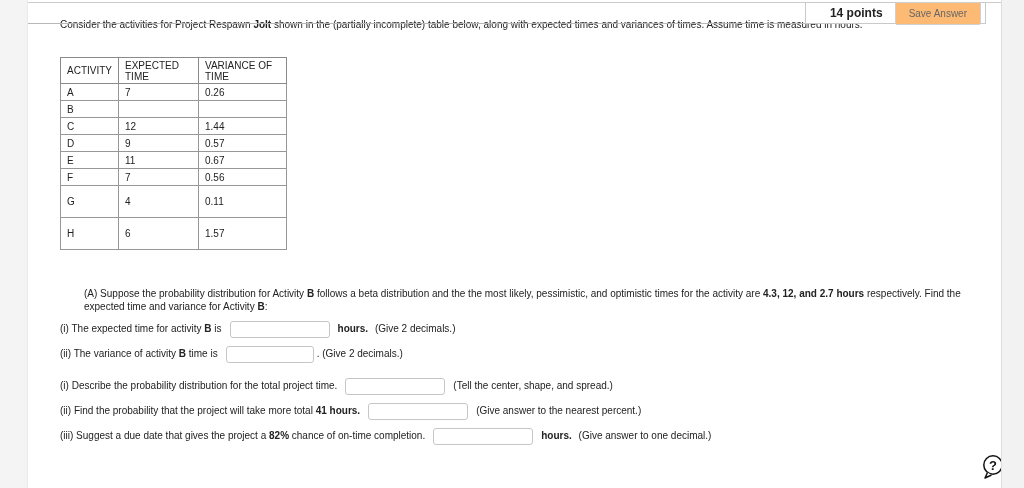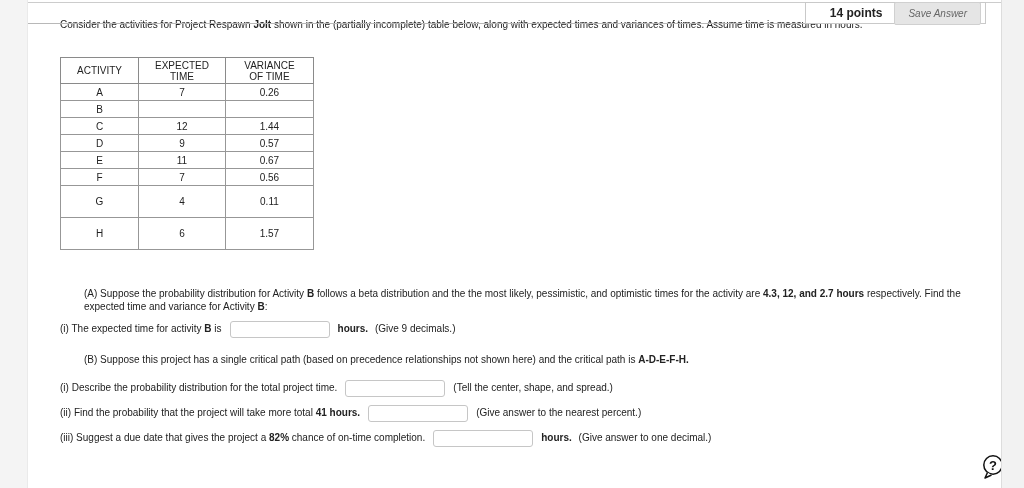--- a/index.html
+++ b/index.html
@@ -36,36 +36,36 @@
   .points-box {
     position: absolute; top: -1px; right: 15px; height: 22px;
     border: 1px solid #c9c9c9; background: #fff;
     display: flex; align-items: center;
     padding: 0 4px 0 24px;
   }
   .points-label { font-size: 12px; font-weight: bold; color: #222; margin-right: 12px; }
   .save-btn {
     font-family: "Liberation Sans", sans-serif;
     font-size: 10px; color: #666;
-    background: #e5e5e5; border: 1px solid #d0d0d0; border-radius: 2px;
-    padding: 5px 13px; cursor: pointer; font-style: italic;
+    background: #fdba74; border: 1px solid #d0d0d0; border-radius: 2px;
+    padding: 5px 13px; cursor: pointer;
   }
   .body-area { padding: 0 36px 0 32px; }
   .intro { margin-top: 16px; line-height: 12px; }
   .b { font-weight: bold; }
 
   table.activity-table {
     margin-top: 26px;
     border-collapse: collapse;
     font-size: 10px; color: #222;
   }
   .activity-table th, .activity-table td {
     border: 1px solid #979797;
-    font-weight: normal; text-align: center; vertical-align: middle;
-    padding: 1px 16px;
+    font-weight: normal; text-align: left; vertical-align: middle;
+    padding: 1px 6px;
   }
   .activity-table th { border-color: #8a8a8a; }
   .col-activity { width: 47px; }
   .col-expected { width: 80px; }
   .col-variance { width: 88px; }
   .activity-table thead tr { height: 26px; }
   .activity-table tr.row-std { height: 17px; }
   .activity-table tr.row-tall { height: 32px; }
 
   .part-intro { line-height: 13px; margin-left: 24px; }
@@ -159,24 +159,24 @@
         <tr class="row-tall">
           <td>H</td>
           <td>6</td>
           <td>1.57</td>
         </tr>
       </tbody>
     </table>
 
     <p class="part-intro pa-intro"><span class="txt">(A)  Suppose the probability distribution for Activity </span><span class="b">B</span><span class="txt"> follows a beta distribution and the the most likely, pessimistic, and optimistic times for the activity are </span><span class="b">4.3, 12, and 2.7 hours</span><span class="txt"> respectively.  Find the expected time and variance for Activity </span><span class="b">B</span><span class="txt">:</span></p>
 
-    <div class="qline" id="qa1"><span class="txt">(i)  The expected time for activity </span><span class="b">B</span><span class="txt"> is</span><input type="text" class="w100" style=""><span class="b">hours.</span><span class="txt tail-gap"> (Give 9 decimals.)</span></div>
+    <div class="qline" id="qa1"><span class="txt">(i)  The expected time for activity </span><span class="b">B</span><span class="txt"> is</span><input type="text" class="w100" style=""><span class="b">hours.</span><span class="txt tail-gap"> (Give 2 decimals.)</span></div>
 
+    <div class="qline" id="qa2"><span class="txt">(ii) The variance of activity </span><span class="b">B</span><span class="txt"> time is</span><input type="text" class="w88" style=""><span class="txt">. (Give 2 decimals.)</span></div>
 
-    <p class="part-intro pb-intro"><span class="txt">(B)  Suppose this project has a single critical path (based on precedence relationships not shown here) and the critical path is </span><span class="b">A-D-E-F-H.</span></p>
 
     <div class="qline" id="qb1"><span class="txt">(i)  Describe the probability distribution for the total project time.</span><input type="text" class="w100" style=""><span class="txt">(Tell the center, shape, and spread.)</span></div>
 
     <div class="qline" id="qb2"><span class="txt">(ii) Find the probability that the project will take more total </span><span class="b">41 hours.</span><input type="text" class="w100" style=""><span class="txt">(Give answer to the nearest percent.)</span></div>
 
     <div class="qline" id="qb3"><span class="txt">(iii)  Suggest a due date that gives the project a </span><span class="b">82%</span><span class="txt"> chance of on-time completion.</span><input type="text" class="w100" style=""><span class="b">hours.</span><span class="txt tail-gap"> (Give answer to one decimal.)</span></div>
 
   </div>
 
   <div class="help-icon">

